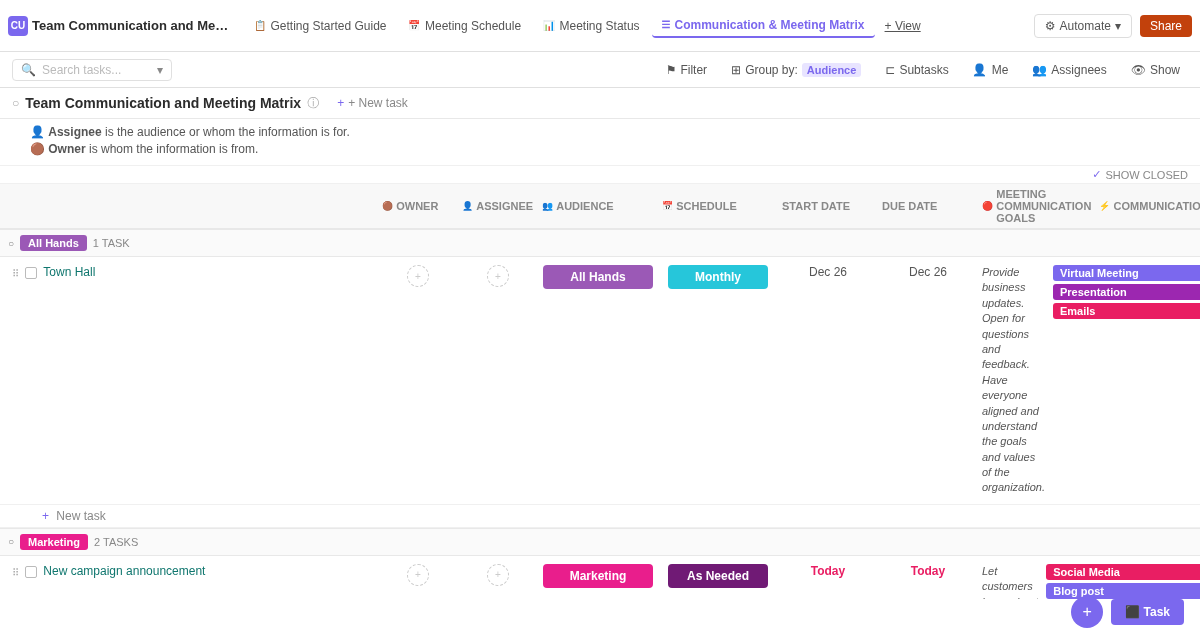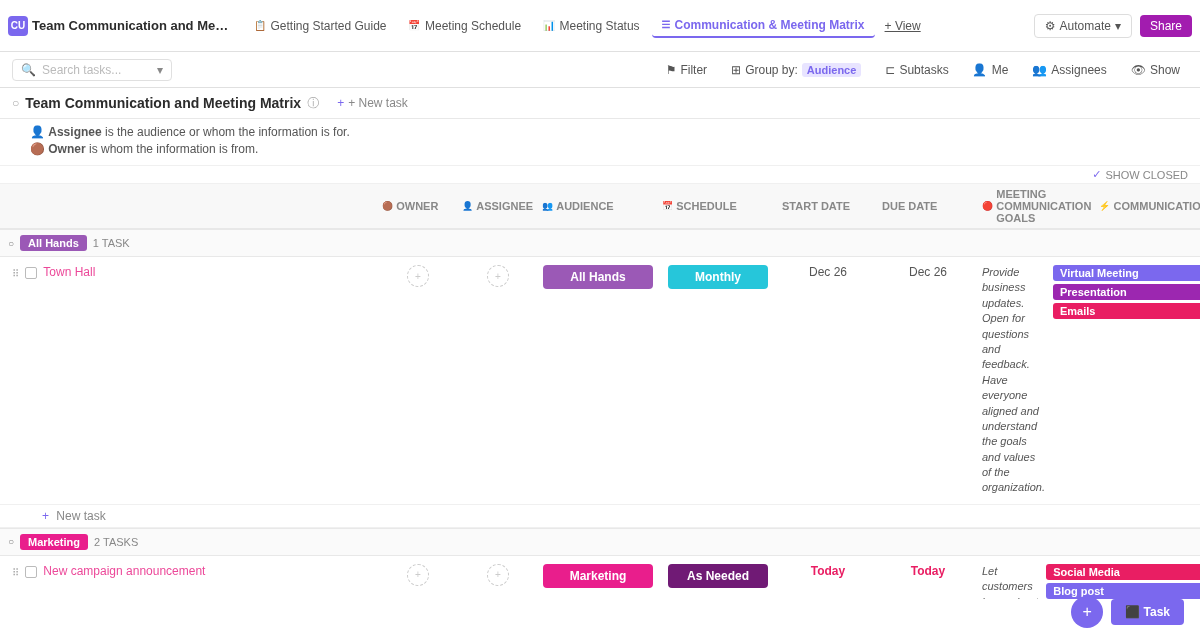--- a/index.html
+++ b/index.html
@@ -8,21 +8,21 @@
     
     #topbar { display: flex; align-items: center; height: 52px; background: #fff; border-bottom: 1px solid #e0e0e0; padding: 0 8px; gap: 4px; }
     #topbar .app-icon { width: 20px; height: 20px; background: #7b68ee; border-radius: 4px; display: flex; align-items: center; justify-content: center; color: white; font-size: 10px; font-weight: bold; flex-shrink: 0; }
     #topbar .page-title { font-size: 13px; font-weight: 600; color: #2c2c2c; margin-right: 8px; white-space: nowrap; overflow: hidden; text-overflow: ellipsis; max-width: 200px; }
     .tab-bar { display: flex; align-items: center; gap: 2px; flex: 1; }
     .tab { display: flex; align-items: center; gap: 4px; padding: 4px 10px; border-radius: 4px; cursor: pointer; font-size: 12px; color: #555; white-space: nowrap; }
     .tab.active { border-bottom: 2px solid #7b68ee; color: #7b68ee; font-weight: 600; }
     .tab-icon { font-size: 10px; }
     .topbar-right { display: flex; align-items: center; gap: 8px; margin-left: auto; }
     .btn-small { display: flex; align-items: center; gap: 4px; padding: 4px 10px; border: 1px solid #ddd; border-radius: 4px; cursor: pointer; font-size: 12px; color: #555; background: #fff; }
-    .btn-share { background: #a21caf; color: white; border: none; border-radius: 4px; padding: 4px 10px; cursor: pointer; font-size: 12px; }
+    .btn-share { background: #c2410c; color: white; border: none; border-radius: 4px; padding: 4px 10px; cursor: pointer; font-size: 12px; }
     .view-btn { display: flex; align-items: center; gap: 4px; padding: 4px 8px; border-radius: 4px; cursor: pointer; font-size: 12px; color: #555; text-decoration: underline; }
 
     
     #toolbar { display: flex; align-items: center; height: 36px; padding: 0 12px; border-bottom: 1px solid #e0e0e0; gap: 8px; background: #fff; }
     .search-box { display: flex; align-items: center; gap: 6px; border: 1px solid #e0e0e0; border-radius: 4px; padding: 3px 8px; width: 160px; color: #888; font-size: 12px; }
     .toolbar-right { display: flex; align-items: center; gap: 8px; margin-left: auto; }
     .filter-btn { display: flex; align-items: center; gap: 4px; padding: 3px 8px; border-radius: 4px; cursor: pointer; font-size: 12px; color: #555; }
     .group-by { display: flex; align-items: center; gap: 4px; padding: 3px 8px; border-radius: 4px; font-size: 12px; color: #555; cursor: pointer; }
     .group-by .audience-badge { background: #e8e4ff; color: #7b68ee; border-radius: 3px; padding: 1px 5px; font-size: 11px; font-weight: 600; }
     .toolbar-btn { display: flex; align-items: center; gap: 4px; padding: 3px 8px; border-radius: 4px; font-size: 12px; color: #555; cursor: pointer; }
@@ -44,21 +44,21 @@
     .group-header { display: grid; grid-template-columns: 370px 80px 80px 120px 120px 100px 100px 1fr 200px 24px; align-items: center; padding: 5px 8px; background: #fafafa; border-bottom: 1px solid #e8e8e8; border-top: 1px solid #e8e8e8; }
     .group-name-cell { display: flex; align-items: center; gap: 6px; }
     .group-chevron { color: #888; font-size: 10px; cursor: pointer; }
     .group-badge { border-radius: 3px; padding: 2px 8px; font-size: 11px; font-weight: 700; color: white; cursor: pointer; }
     .group-count { color: #888; font-size: 11px; }
 
     
     .task-row { display: grid; grid-template-columns: 370px 80px 80px 120px 120px 100px 100px 1fr 200px 24px; align-items: start; padding: 4px 8px; border-bottom: 1px solid #f0f0f0; min-height: 36px; }
     .task-name-cell { display: flex; align-items: flex-start; gap: 6px; padding: 4px 4px; }
     .task-checkbox { width: 12px; height: 12px; border: 1px solid #bbb; border-radius: 2px; flex-shrink: 0; margin-top: 2px; cursor: pointer; }
-    .task-name { font-size: 12px; color: #ec4899; }
+    .task-name { font-size: 12px; color: #0f766e; }
     .cell { display: flex; align-items: flex-start; padding: 4px 4px; justify-content: center; }
     .owner-circle { width: 22px; height: 22px; border: 1px dashed #ccc; border-radius: 50%; display: flex; align-items: center; justify-content: center; color: #ccc; font-size: 10px; }
     .assignee-circle { width: 22px; height: 22px; border: 1px dashed #ccc; border-radius: 50%; display: flex; align-items: center; justify-content: center; color: #ccc; font-size: 10px; }
     .audience-pill { border-radius: 4px; padding: 5px 10px; font-size: 12px; font-weight: 600; color: white; text-align: center; min-width: 110px; }
     .schedule-pill { border-radius: 4px; padding: 5px 10px; font-size: 12px; font-weight: 600; color: white; text-align: center; min-width: 100px; }
     .date-cell { font-size: 12px; color: #555; display: flex; flex-direction: column; gap: 2px; }
     .goals-cell { font-size: 11px; color: #555; line-height: 1.4; padding: 4px; font-style: italic; }
     .comm-cell { display: flex; flex-direction: column; gap: 3px; padding: 4px; }
     .comm-badge { border-radius: 3px; padding: 2px 7px; font-size: 11px; font-weight: 600; color: white; display: inline-block; white-space: nowrap; }
     .new-task-row { padding: 4px 12px 4px 42px; color: #888; font-size: 12px; cursor: pointer; border-bottom: 1px solid #f0f0f0; }

